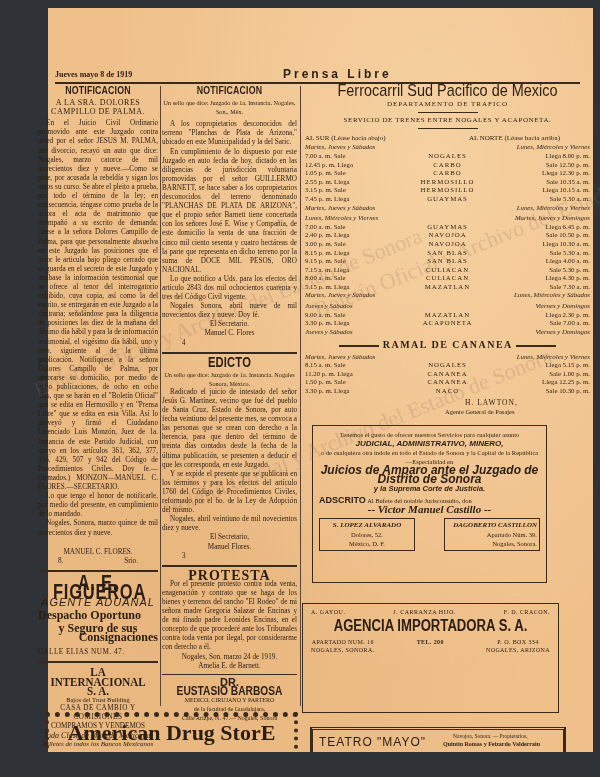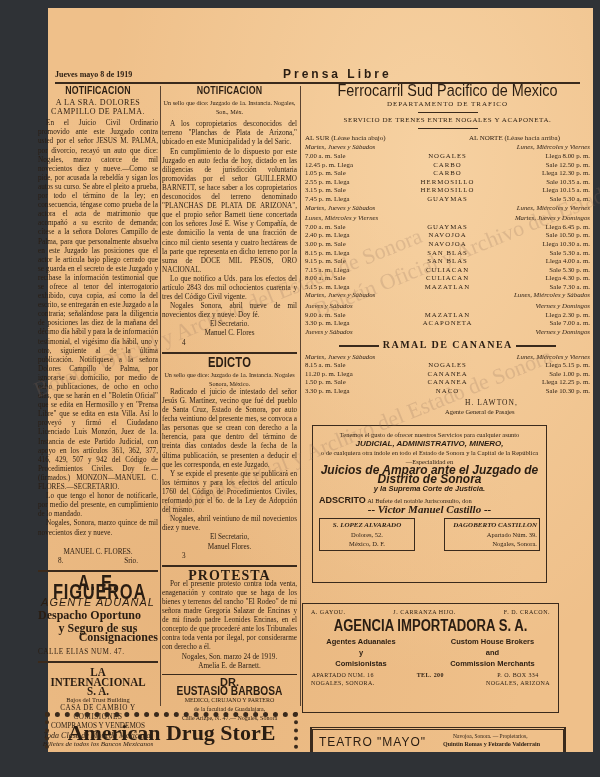--- a/index.html
+++ b/index.html
@@ -273,32 +273,20 @@
   </div>
 </div>
 
 <div class="box" style="left:302px;top:603px;width:257px;height:110px;padding:4px 8px;box-sizing:border-box;font-size:6px;line-height:8px;border-width:1.5px;">
   <div style="display:flex;justify-content:space-between;letter-spacing:.5px;">
     <span>A. GAYOU.</span>
     <span>J. CARRANZA HIJO.</span>
     <span>F. D. CRACON.</span>
   </div>
   <div class="center big" style="font-size:16px;line-height:20px;transform:scaleX(.82);">AGENCIA IMPORTADORA S. A.</div>
-  <div style="display:flex;justify-content:space-between;font-family:'Liberation Sans',sans-serif;font-weight:bold;font-size:7.5px;line-height:11px;">
-    <div class="center" style="width:100px;">
-      <div>Agentes Aduanales</div>
-      <div>y</div>
-      <div>Comisionistas</div>
-    </div>
-    <div class="center" style="width:115px;">
-      <div>Custom House Brokers</div>
-      <div>and</div>
-      <div>Commission Merchants</div>
-    </div>
-  </div>
   <div style="display:flex;justify-content:space-between;margin-top:2px;letter-spacing:.4px;">
     <div class="center">
         <div>APARTADO NUM. 16</div>
         <div>NOGALES, SONORA.</div>
       </div>
     <div style="font-weight:bold;">TEL. 200</div>
     <div class="center">
         <div>P. O. BOX 334</div>
         <div>NOGALES, ARIZONA</div>
       </div>

